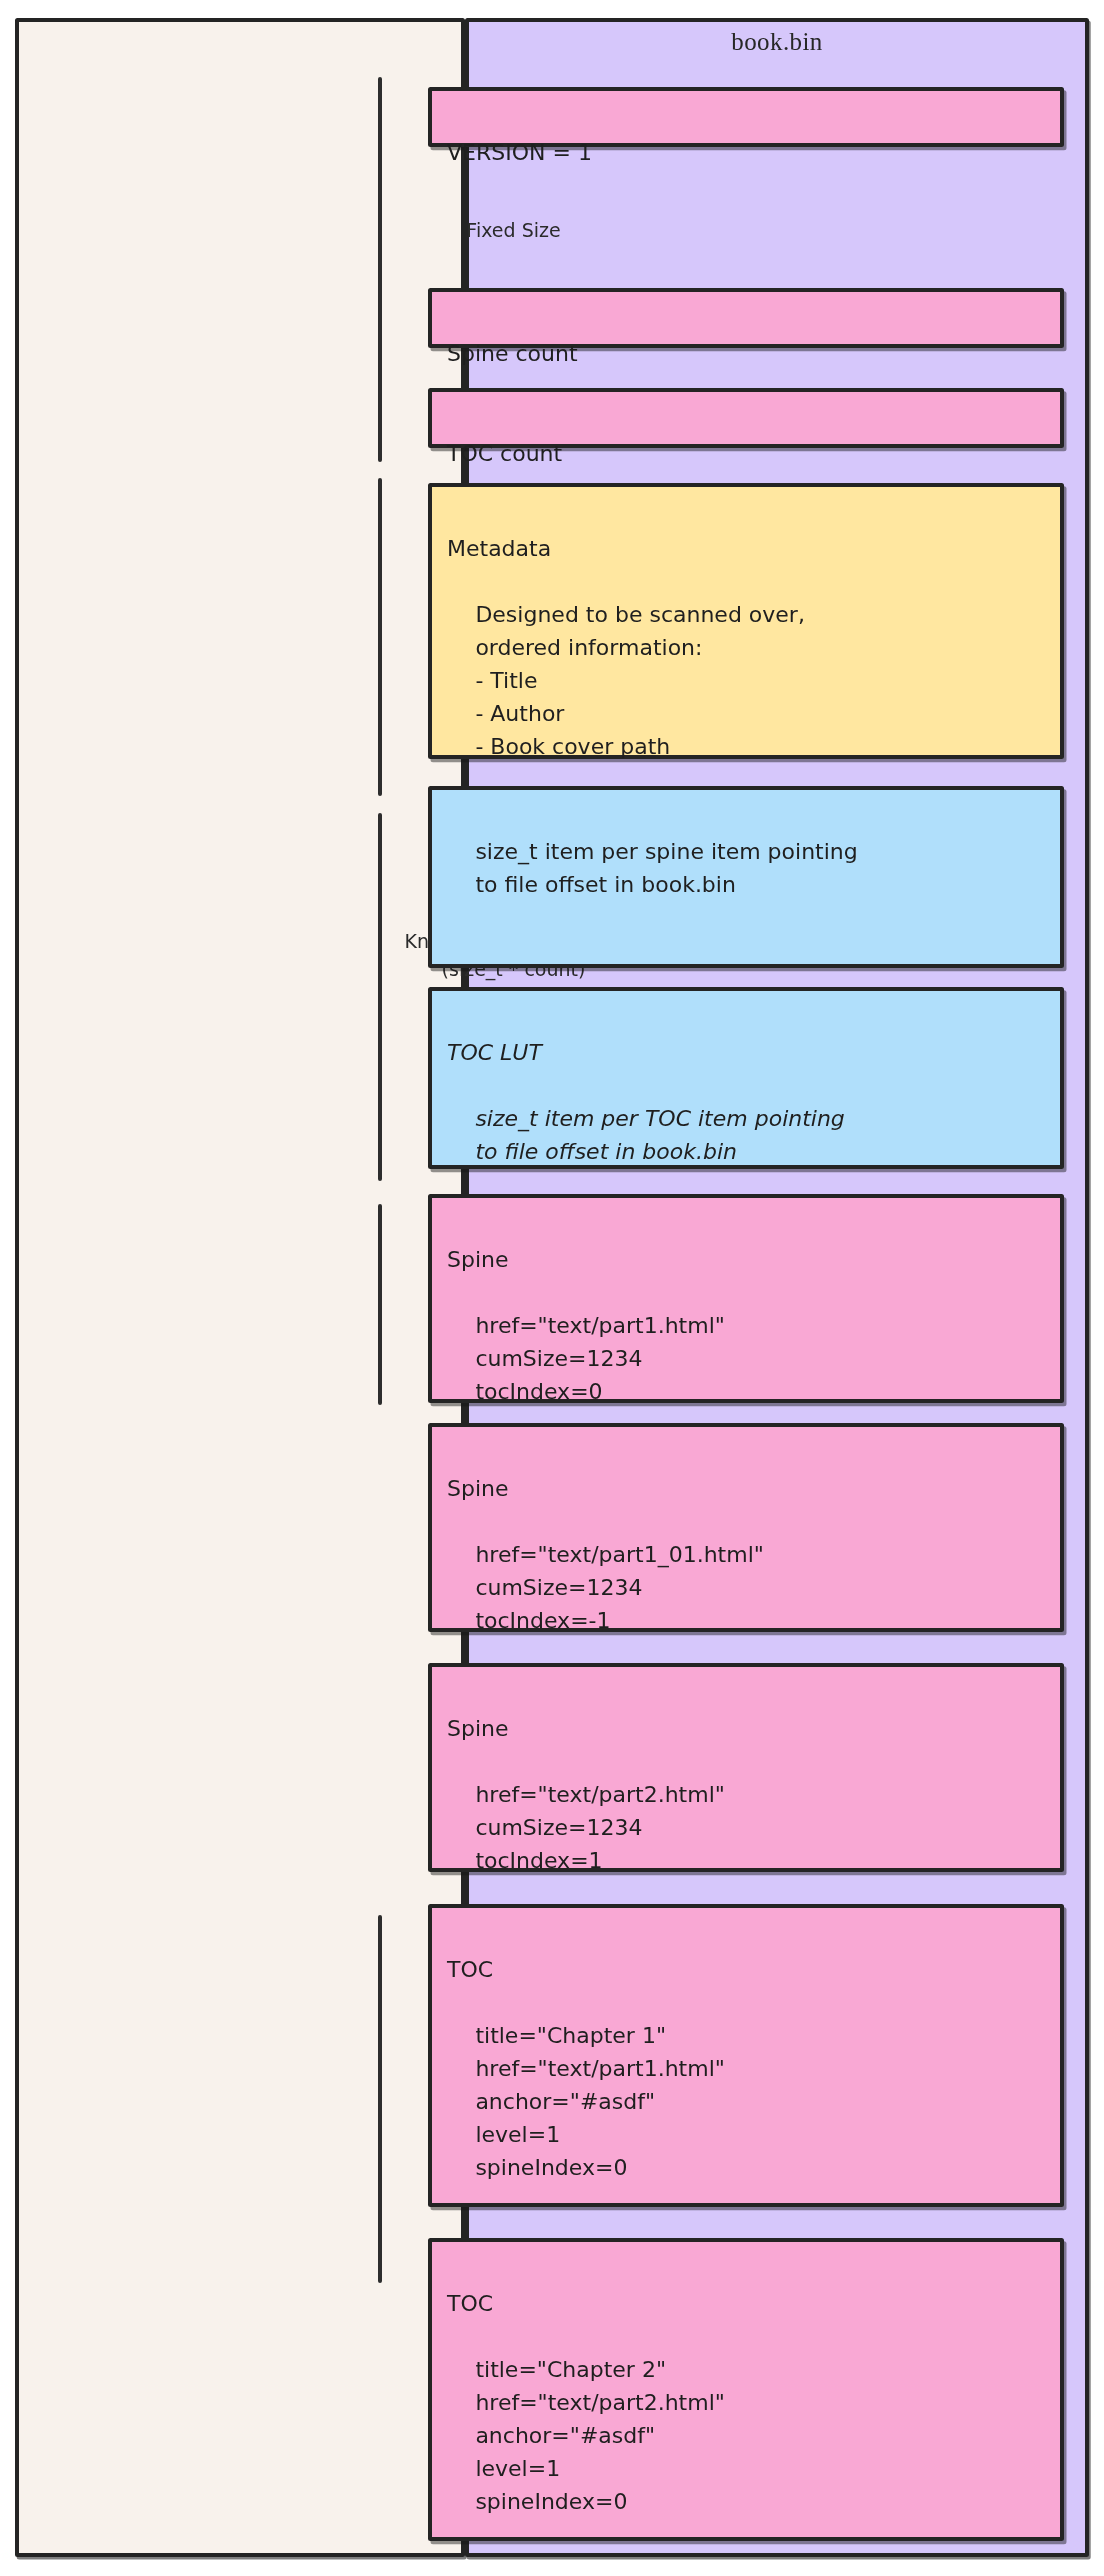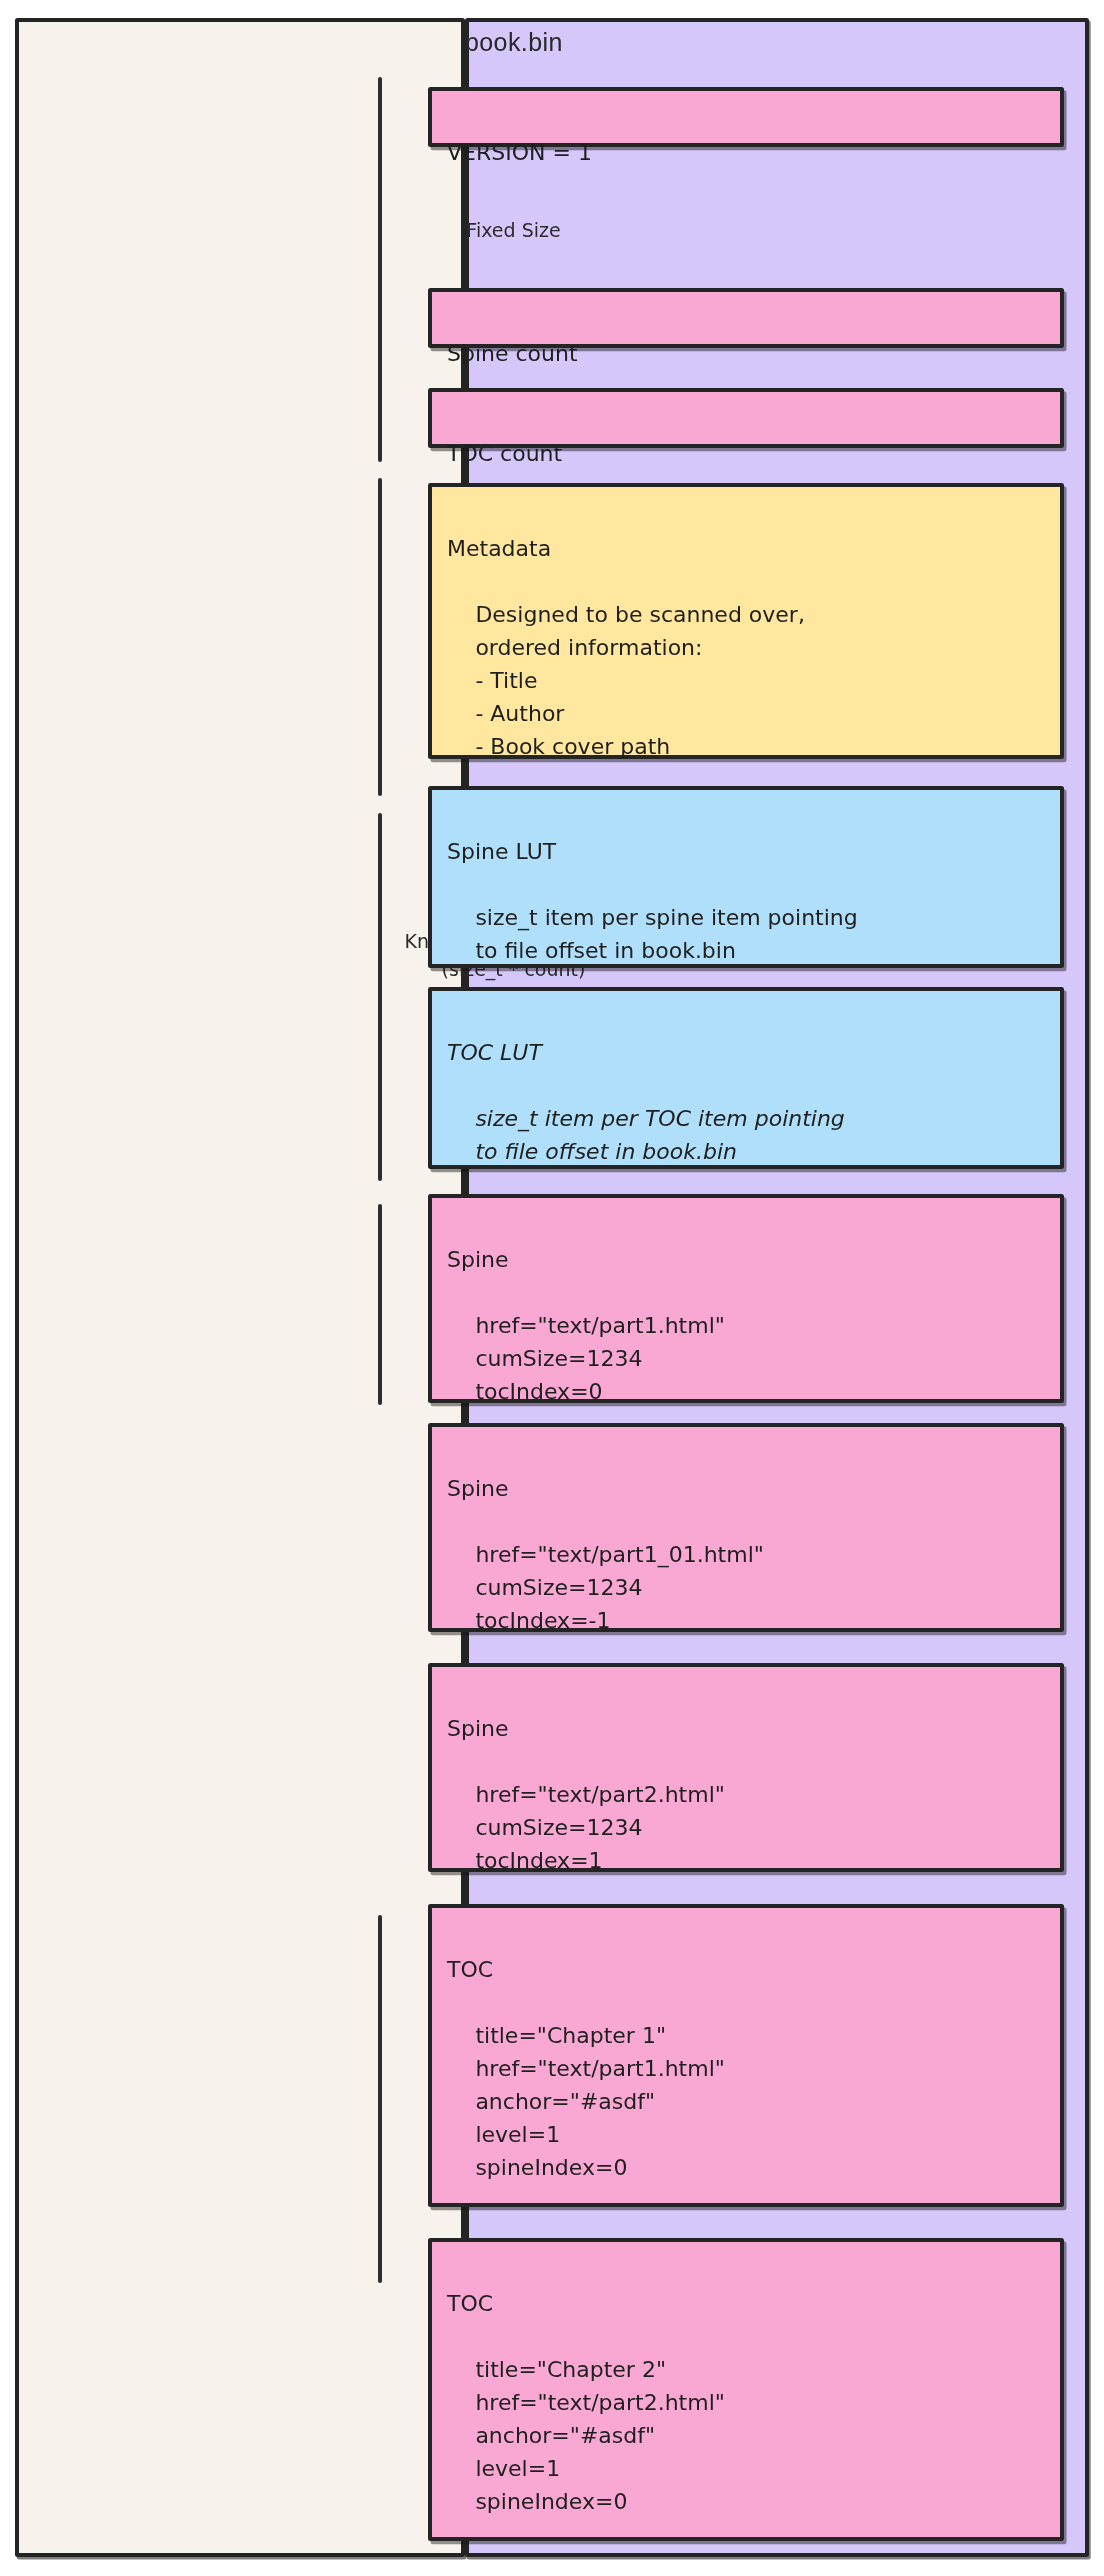--- a/index.html
+++ b/index.html
@@ -41,25 +41,25 @@
     width: 624px;
     background: #d6c7fb;
   }
 
   
   #file-title {
     position: absolute;
     left: 465px;
     top: 28.4px;
     width: 624px;
-    text-align: left;
+    text-align: center;
     font-size: 25px;
     color: #272727;
     letter-spacing: 0.4px;
-    font-family: Liberation Sans, sans-serif;
+    font-family: Liberation Serif, serif;
   }
 
   
   .section-label {
     position: absolute;
     right: 0px;
     width: 100%;
     text-align: center;
     font-size: 19px;
     line-height: 28px;
@@ -148,21 +148,20 @@
    - Title
    - Author
    - Book cover path</span>
   </div>
 
   <div class="block green" style="top:388px; height:60px;">
     <span class="ttl">TOC count</span>
   </div>
 
   <div class="block blue" style="top:786px; height:182px;">
-    <span class="ttl">Spine LUT</span>
     <span class="body">size_t item per spine item pointing
 to file offset in book.bin</span>
   </div>
 
   <div class="block blue" style="top:987px; height:182px;font-style:italic;">
     <span class="ttl">TOC LUT</span>
     <span class="body">size_t item per TOC item pointing
 to file offset in book.bin</span>
   </div>
 

